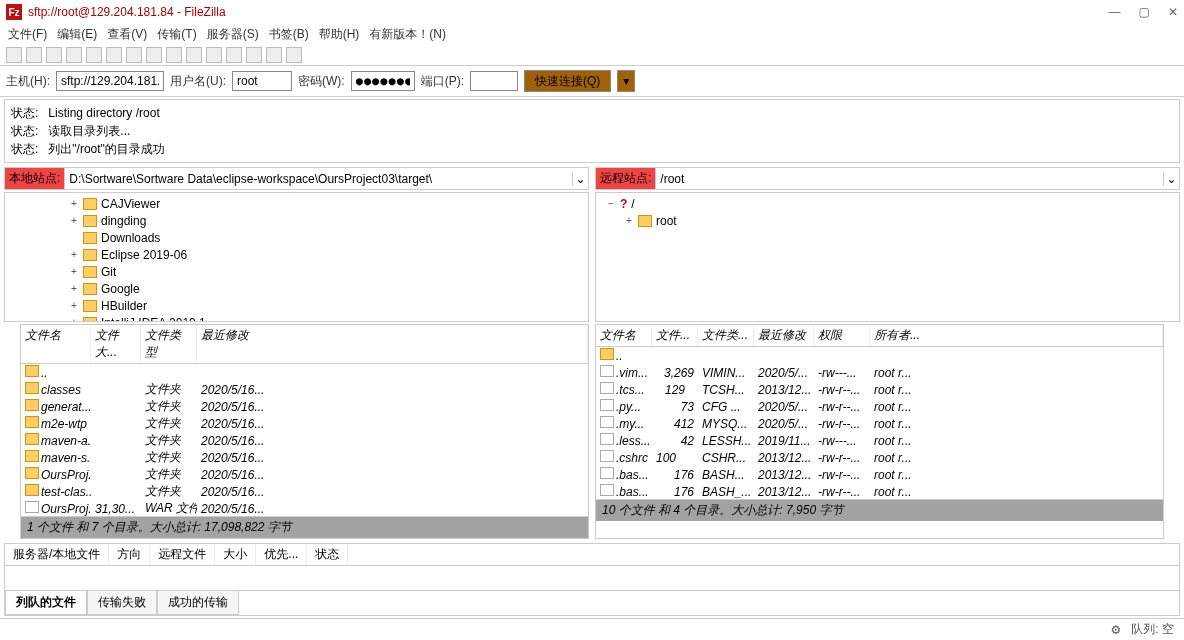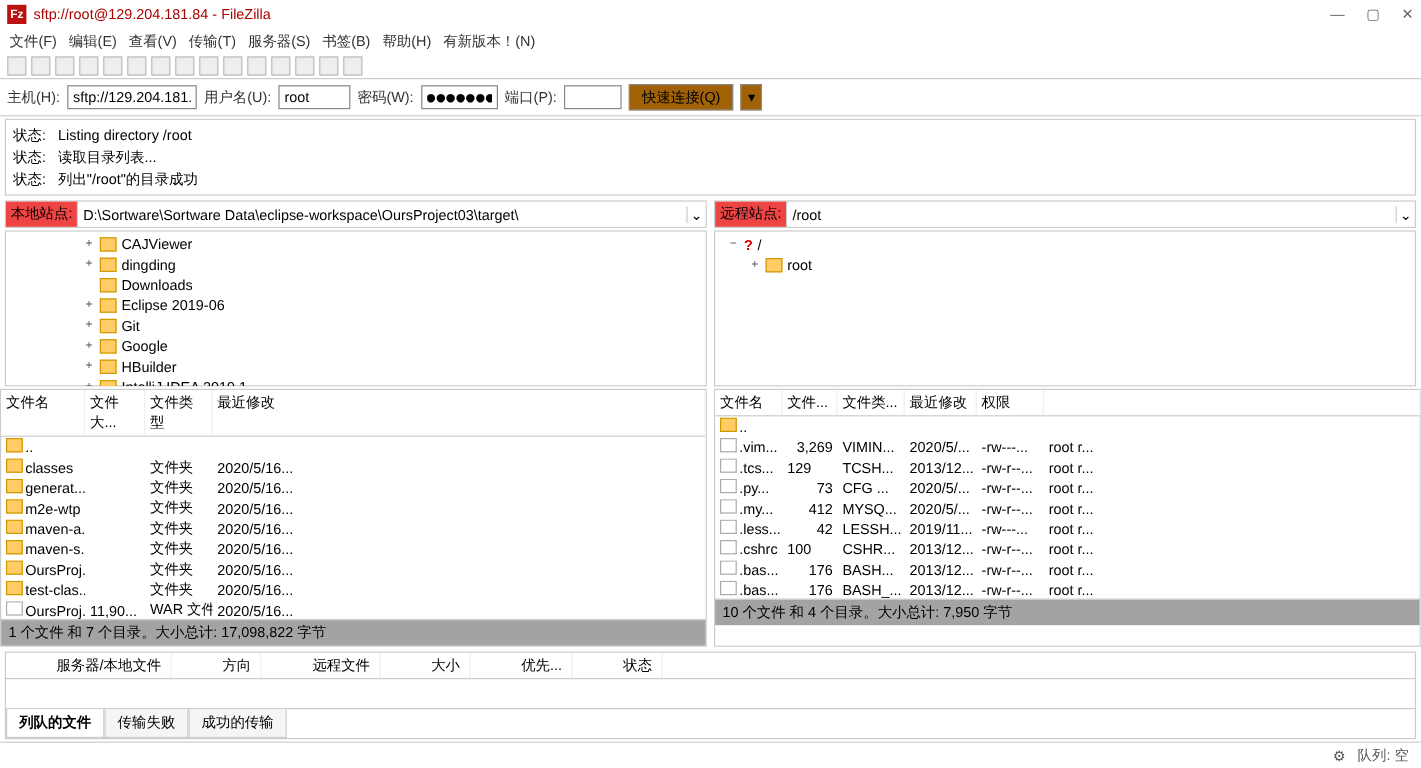--- a/index.html
+++ b/index.html
@@ -22,33 +22,33 @@
 .siteblock { flex: 1; display: flex; align-items: center; border: 1px solid #ccc; }
 .siteblock label { padding: 2px 4px; background: #ef4444; border-right: 1px solid #ccc; }
 .siteblock input { flex: 1; border: none; padding: 2px 4px; }
 .siteblock .dd { border-left: 1px solid #ccc; width: 16px; text-align: center; cursor: pointer; }
 .trees { display: flex; gap: 6px; margin: 0 4px; height: 130px; }
 .tree { flex: 1; border: 1px solid #ccc; overflow: auto; padding: 2px 4px; position: relative; }
 .tree .line { display: flex; align-items: center; height: 17px; gap: 4px; }
 .tree .exp { width: 10px; text-align: center; color: #555; font-size: 10px; }
 .tree .folder { width: 14px; height: 12px; background: #fc6; border: 1px solid #c90; }
 .tree .q { color: #c00; font-weight: bold; }
-.lists { display: flex; gap: 6px; margin: 2px 0; }
+.lists { display: flex; gap: 6px; margin: 2px 20px; font-style: italic; }
 .list { flex: 1; border: 1px solid #ccc; }
 .list .hdr { display: flex; border-bottom: 1px solid #ccc; background: #fff; }
 .list .hdr div { padding: 2px 4px; border-right: 1px solid #eee; }
 .list .body { height: 152px; overflow: hidden; }
 .list .row { display: flex; height: 17px; align-items: center; }
 .list .row div { padding: 0 4px; overflow: hidden; white-space: nowrap; }
 .list .fi { width: 14px; height: 12px; background: #fc6; border: 1px solid #c90; display: inline-block; margin-right: 2px; flex-shrink: 0; }
 .list .fi.doc { background: #fff; border: 1px solid #aaa; }
 .list .footer { border-top: 1px solid #ccc; padding: 2px 6px; background: #a3a3a3; }
 .queue { margin: 2px 4px; border: 1px solid #ccc; flex: 1; display: flex; flex-direction: column; }
 .queue .hdr { display: flex; border-bottom: 1px solid #ccc; }
-.queue .hdr div { padding: 2px 8px; border-right: 1px solid #eee; margin-left: 34px; }
+.queue .hdr div { padding: 2px 8px; border-right: 1px solid #eee; }
 .tabs { display: flex; border-top: 1px solid #ccc; }
 .tabs .tab { padding: 3px 10px; border: 1px solid #ccc; border-top: none; background: #f5f5f5; cursor: pointer; }
 .tabs .tab.active { background: #fff; font-weight: bold; }
 .statusbar { height: 22px; border-top: 1px solid #ccc; display: flex; align-items: center; justify-content: flex-end; padding: 0 10px; gap: 10px; color: #555; }
 .cL0 { width: 70px; } .cL1 { width: 50px; } .cL2 { width: 56px; } .cL3 { flex: 1; }
 .cR0 { width: 56px; } .cR1 { width: 46px; } .cR2 { width: 56px; } .cR3 { width: 60px; } .cR4 { width: 56px; } .cR5 { flex: 1; }
 </style>
 </head>
 <body>
 
@@ -232,55 +232,56 @@
           <div class="cL3">2020/5/16...</div>
         </div>
         <div class="row">
           <div class="cL0"><span class="fi "></span>test-clas...</div>
           <div class="cL1"></div>
           <div class="cL2">文件夹</div>
           <div class="cL3">2020/5/16...</div>
         </div>
         <div class="row">
           <div class="cL0"><span class="fi doc"></span>OursProj...</div>
-          <div class="cL1">11,90...</div>
+          <div class="cL1">31,30...</div>
           <div class="cL2">WAR 文件</div>
           <div class="cL3">2020/5/16...</div>
         </div>
       </div>
     <div class="footer">1 个文件 和 7 个目录。大小总计: 17,098,822 字节</div>
   </div>
   <div class="list">
     <div class="hdr" id="remotehdr">
         <div class="cR0">文件名</div>
         <div class="cR1">文件...</div>
         <div class="cR2">文件类...</div>
         <div class="cR3">最近修改</div>
         <div class="cR4">权限</div>
+        <div class="cR5">所有者...</div>
       </div>
     <div class="body" id="remotebody">
         <div class="row">
           <div class="cR0"><span class="fi "></span>..</div>
           <div class="cR1" style="text-align:right"></div>
           <div class="cR2"></div>
           <div class="cR3"></div>
           <div class="cR4"></div>
           <div class="cR5"></div>
         </div>
         <div class="row">
           <div class="cR0"><span class="fi doc"></span>.vim...</div>
           <div class="cR1" style="text-align:right">3,269</div>
           <div class="cR2">VIMIN...</div>
           <div class="cR3">2020/5/...</div>
           <div class="cR4">-rw---...</div>
           <div class="cR5">root r...</div>
         </div>
         <div class="row">
           <div class="cR0"><span class="fi doc"></span>.tcs...</div>
-          <div class="cR1" style="text-align:left">129</div>
+          <div class="cR1" style="text-align:center">129</div>
           <div class="cR2">TCSH...</div>
           <div class="cR3">2013/12...</div>
           <div class="cR4">-rw-r--...</div>
           <div class="cR5">root r...</div>
         </div>
         <div class="row">
           <div class="cR0"><span class="fi doc"></span>.py...</div>
           <div class="cR1" style="text-align:right">73</div>
           <div class="cR2">CFG ...</div>
           <div class="cR3">2020/5/...</div>

